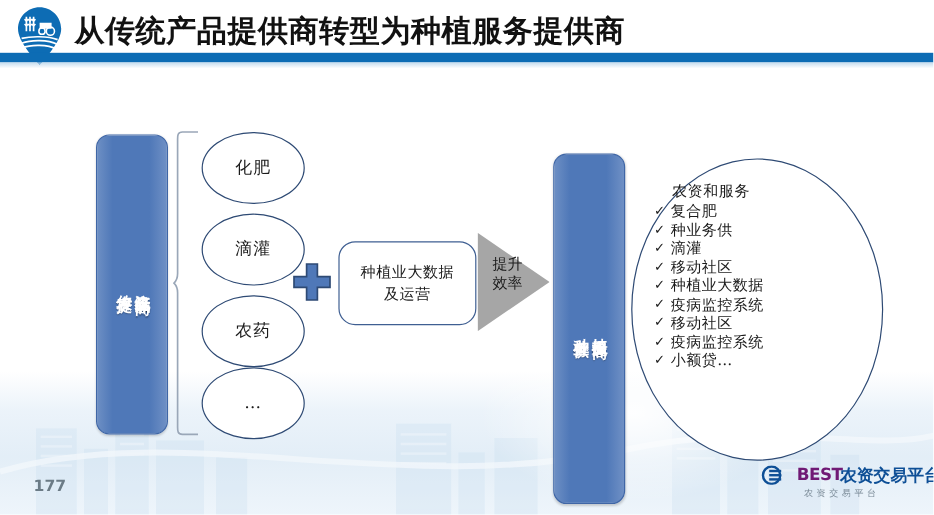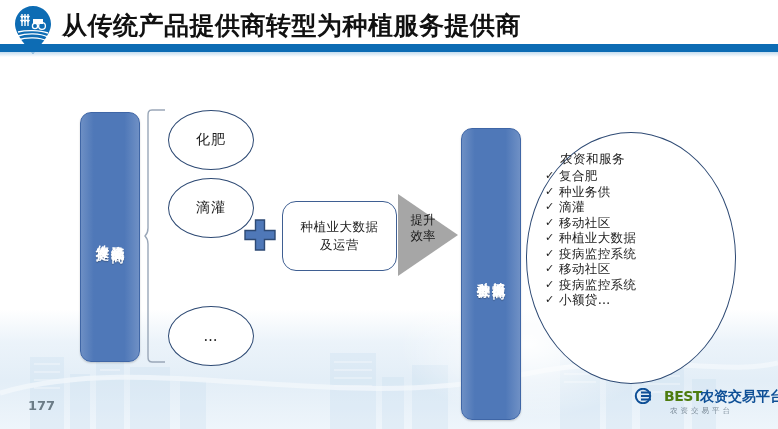--- a/index.html
+++ b/index.html
@@ -103,21 +103,21 @@
   .li .tx{letter-spacing:.4px;text-align:right;}
   .li.nobul .ck{visibility:hidden;}
 
   
   .pagenum{
     position:absolute;left:28px;top:398px;font-size:13px;font-weight:bold;color:#6b7b86;
     font-family:"DejaVu Sans","Liberation Sans",sans-serif;
   }
   .foot-logo{position:absolute;right:12px;top:388px;width:132px;height:32px;}
   .fl-best{
-    position:absolute;left:30px;top:0px;font-size:14px;font-weight:bold;color:#4d7c0f;
+    position:absolute;left:30px;top:0px;font-size:14px;font-weight:bold;color:#701a75;
     letter-spacing:-.5px;font-family:"DejaVu Sans","Liberation Sans",sans-serif;
   }
   .fl-cn{
     position:absolute;left:66px;top:0px;font-size:14px;font-weight:bold;color:#0e4f96;
     letter-spacing:0px;font-family:"DejaVu Sans","Liberation Sans",sans-serif;white-space:nowrap;
   }
   .fl-sub{
     position:absolute;left:36px;top:18px;font-size:7.5px;color:#7a8a97;letter-spacing:3px;
     font-family:"DejaVu Sans","Liberation Sans",sans-serif;white-space:nowrap;
   }
@@ -200,20 +200,23 @@
     <svg class="brace" style="left:144px;top:52px;width:22px;height:256px;" viewBox="0 0 22 256">
       <path d="M21 2 L8 2 C4 2 4 5 4 8 L4 120 C4 125 2 127 1 128 C2 129 4 131 4 136 L4 248 C4 251 4 254 8 254 L21 254" fill="none" stroke="#9aa7b8" stroke-width="1.4"></path>
     </svg>
 
     <div class="ellipse" style="left:168px;top:54px;width:84px;height:58px;">
       <span>化肥</span>
     </div>
     <div class="ellipse" style="left:168px;top:122px;width:84px;height:58px;">
       <span>滴灌</span>
     </div>
+    <div class="ellipse" style="left:168px;top:190px;width:84px;height:58px;">
+      <span>农药</span>
+    </div>
     <div class="ellipse" style="left:168px;top:250px;width:84px;height:58px;">
       <span>…</span>
     </div>
 
     <svg class="plus" style="left:243px;top:162px;width:34px;height:34px;" viewBox="0 0 34 34">
       <path d="M12.5 2 L21.5 2 L21.5 12.5 L32 12.5 L32 21.5 L21.5 21.5 L21.5 32 L12.5 32 L12.5 21.5 L2 21.5 L2 12.5 L12.5 12.5 Z" fill="#4f78b8" stroke="#2e4a74" stroke-width="1.4"></path>
     </svg>
 
     <div class="midbox" style="left:282px;top:145px;width:113px;height:68px;">
       <div class="mtxt">

